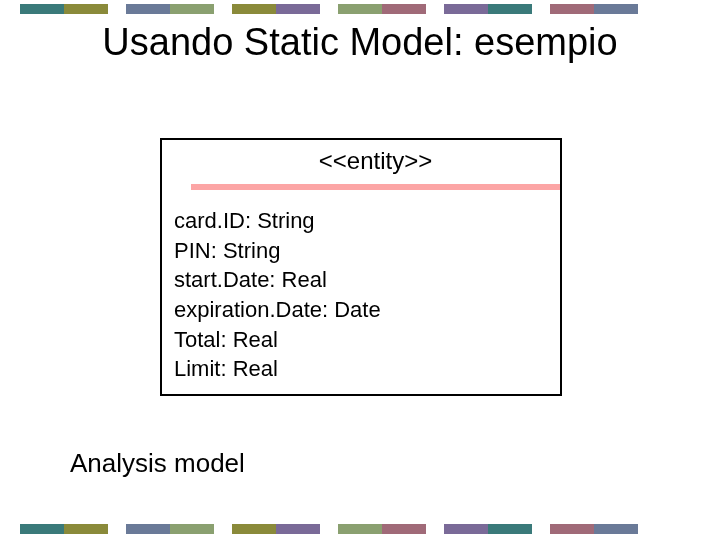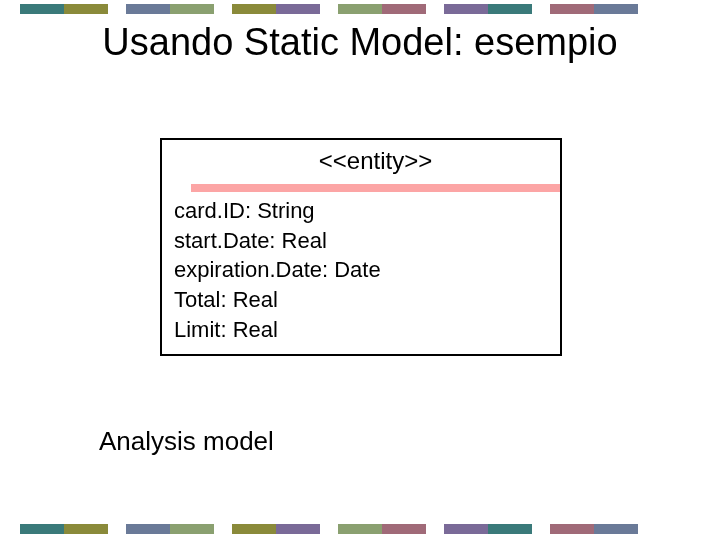--- a/index.html
+++ b/index.html
@@ -64,39 +64,38 @@
   }
   .uml-box {
     position: absolute;
     top: 138px;
     left: 160px;
     width: 398px;
     border: 2px solid #000;
     background: #ffffff;
   }
   .uml-head {
-    border-bottom: 8px solid #fca5a5;
+    border-bottom: 6px solid #fca5a5;
     text-align: center;
     padding: 6px 8px 8px 8px;
     font-size: 24px;
     line-height: 1.25;
     margin-left: 29px;
   }
   .uml-body {
-    padding: 4px 12px 10px 12px;
+    padding: 16px 12px 10px 12px;
     font-size: 22px;
     line-height: 1.35;
   }
   .uml-body div { white-space: nowrap; }
   .caption {
     position: absolute;
-    top: 426px;
+    top: 448px;
     left: 70px;
     font-size: 26px;
-    margin-left: 29px;
   }
 </style>
 </head>
 <body>
 
 <div class="slide">
 
   <div class="band top">
     <div class="seg">
         <div class="a c-teal"></div>
@@ -125,20 +124,21 @@
   </div>
 
   <div class="title">Usando Static Model: esempio</div>
 
   <div class="uml-box">
     <div class="uml-head">
       <div>&lt;&lt;entity&gt;&gt;</div>
     </div>
     <div class="uml-body">
       <div>card.ID: String</div>
+      <div>PIN: String</div>
       <div>start.Date: Real</div>
       <div>expiration.Date: Date</div>
       <div>Total: Real</div>
       <div>Limit: Real</div>
     </div>
   </div>
 
   <div class="caption">Analysis model</div>
 
   <div class="band bottom">

